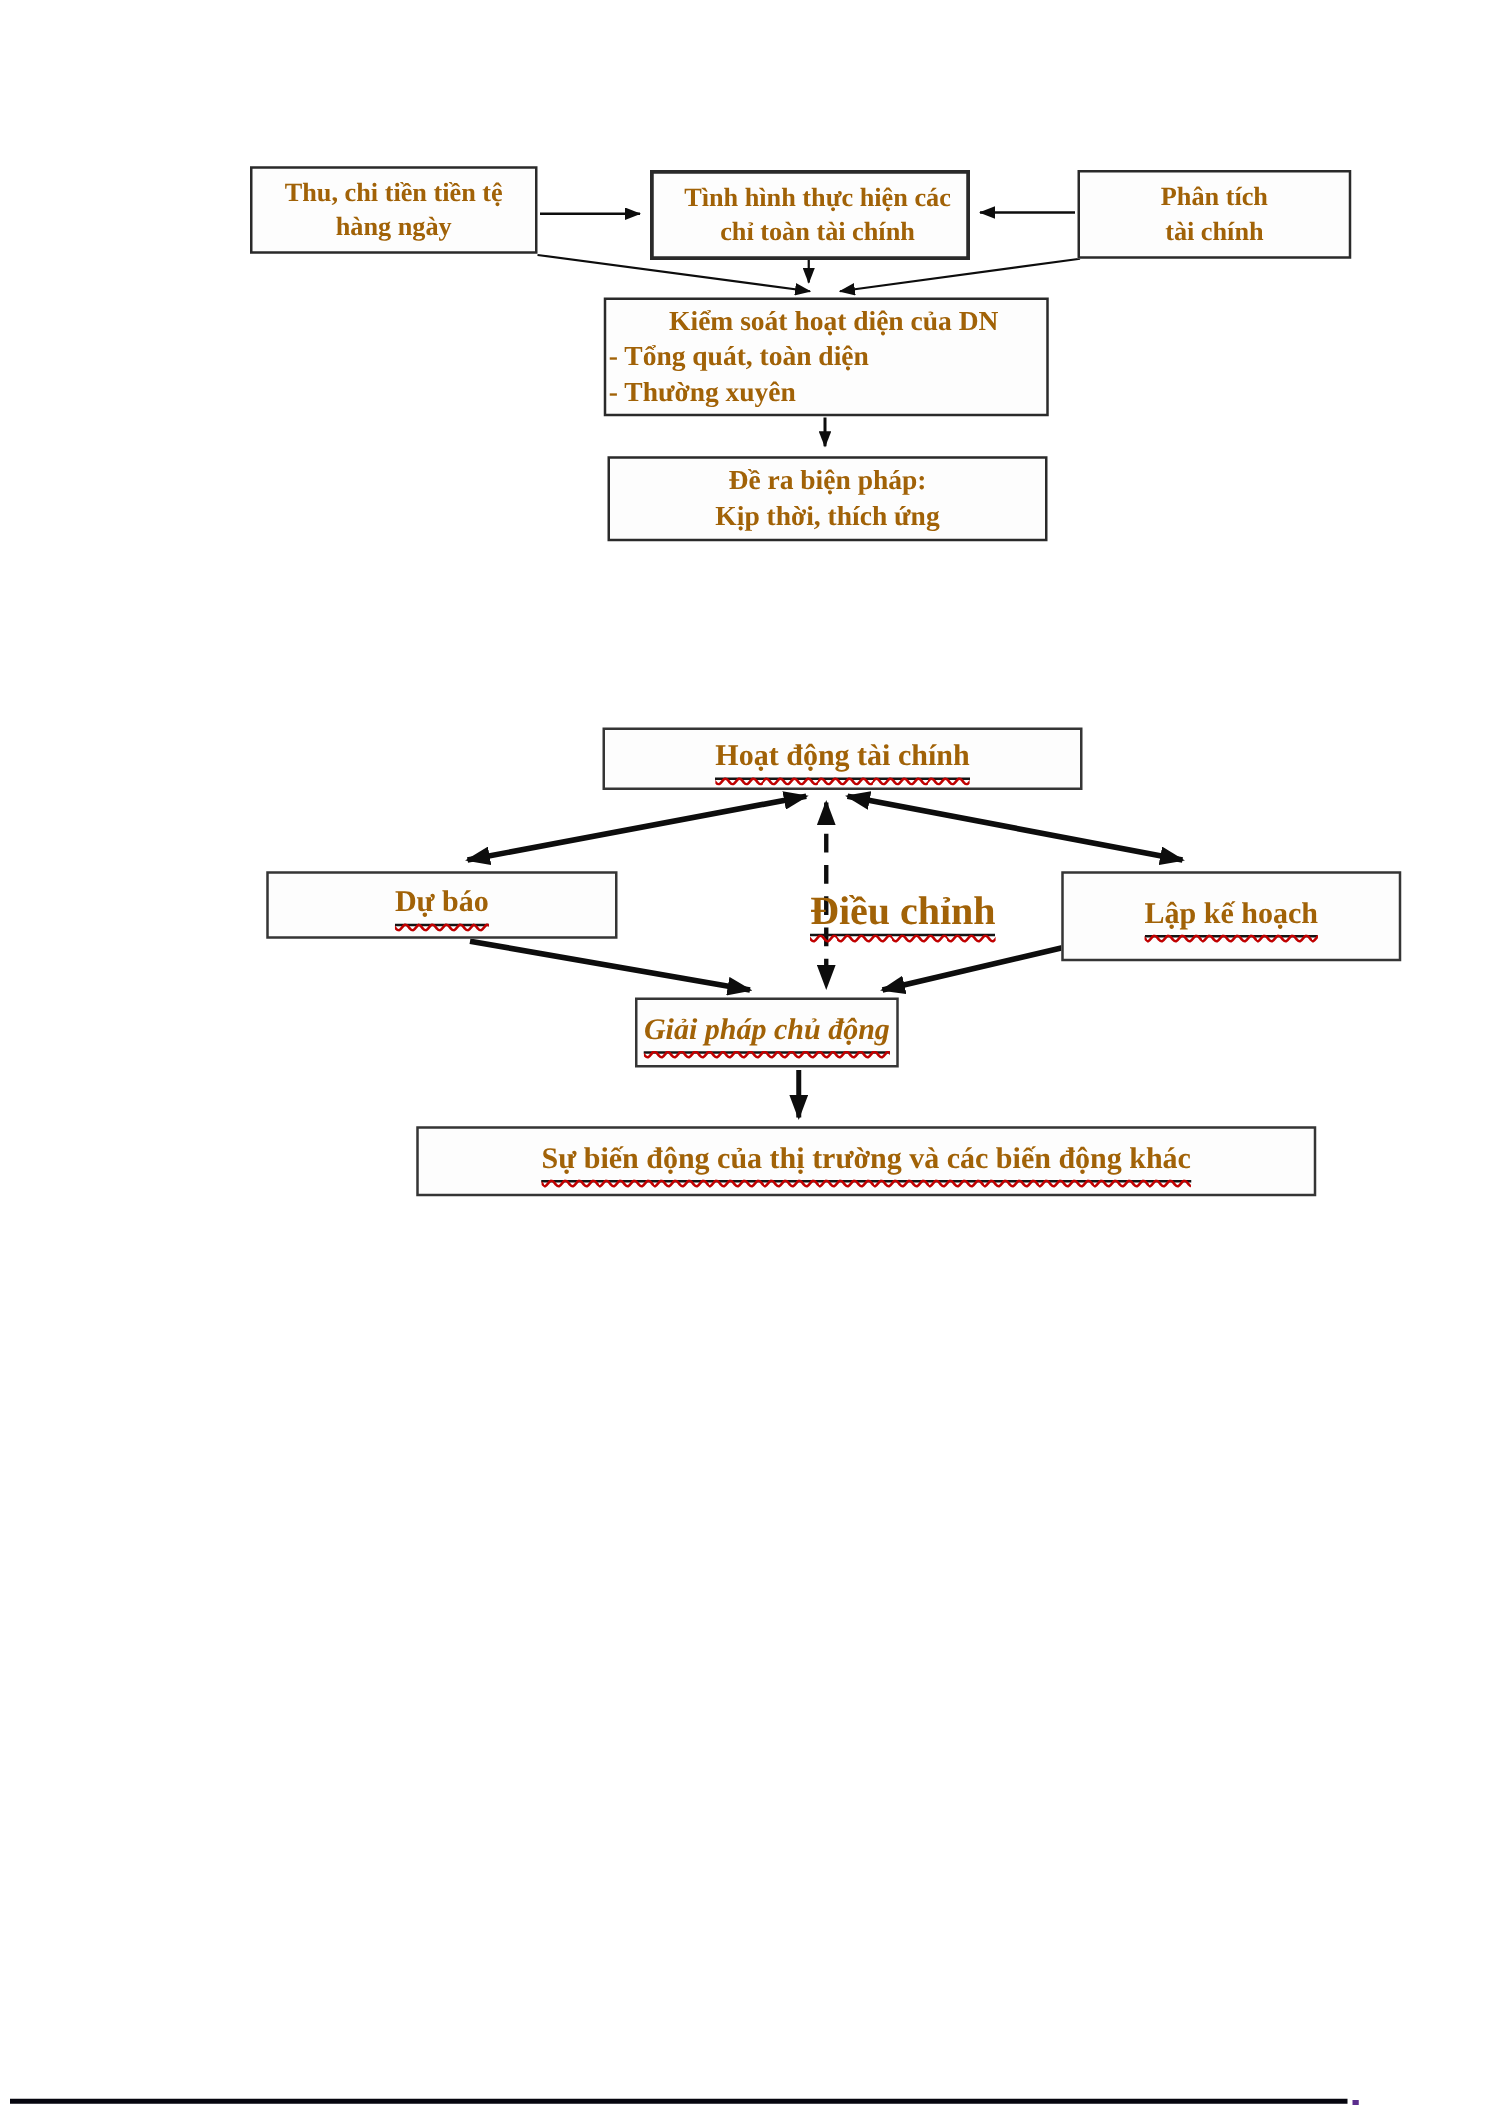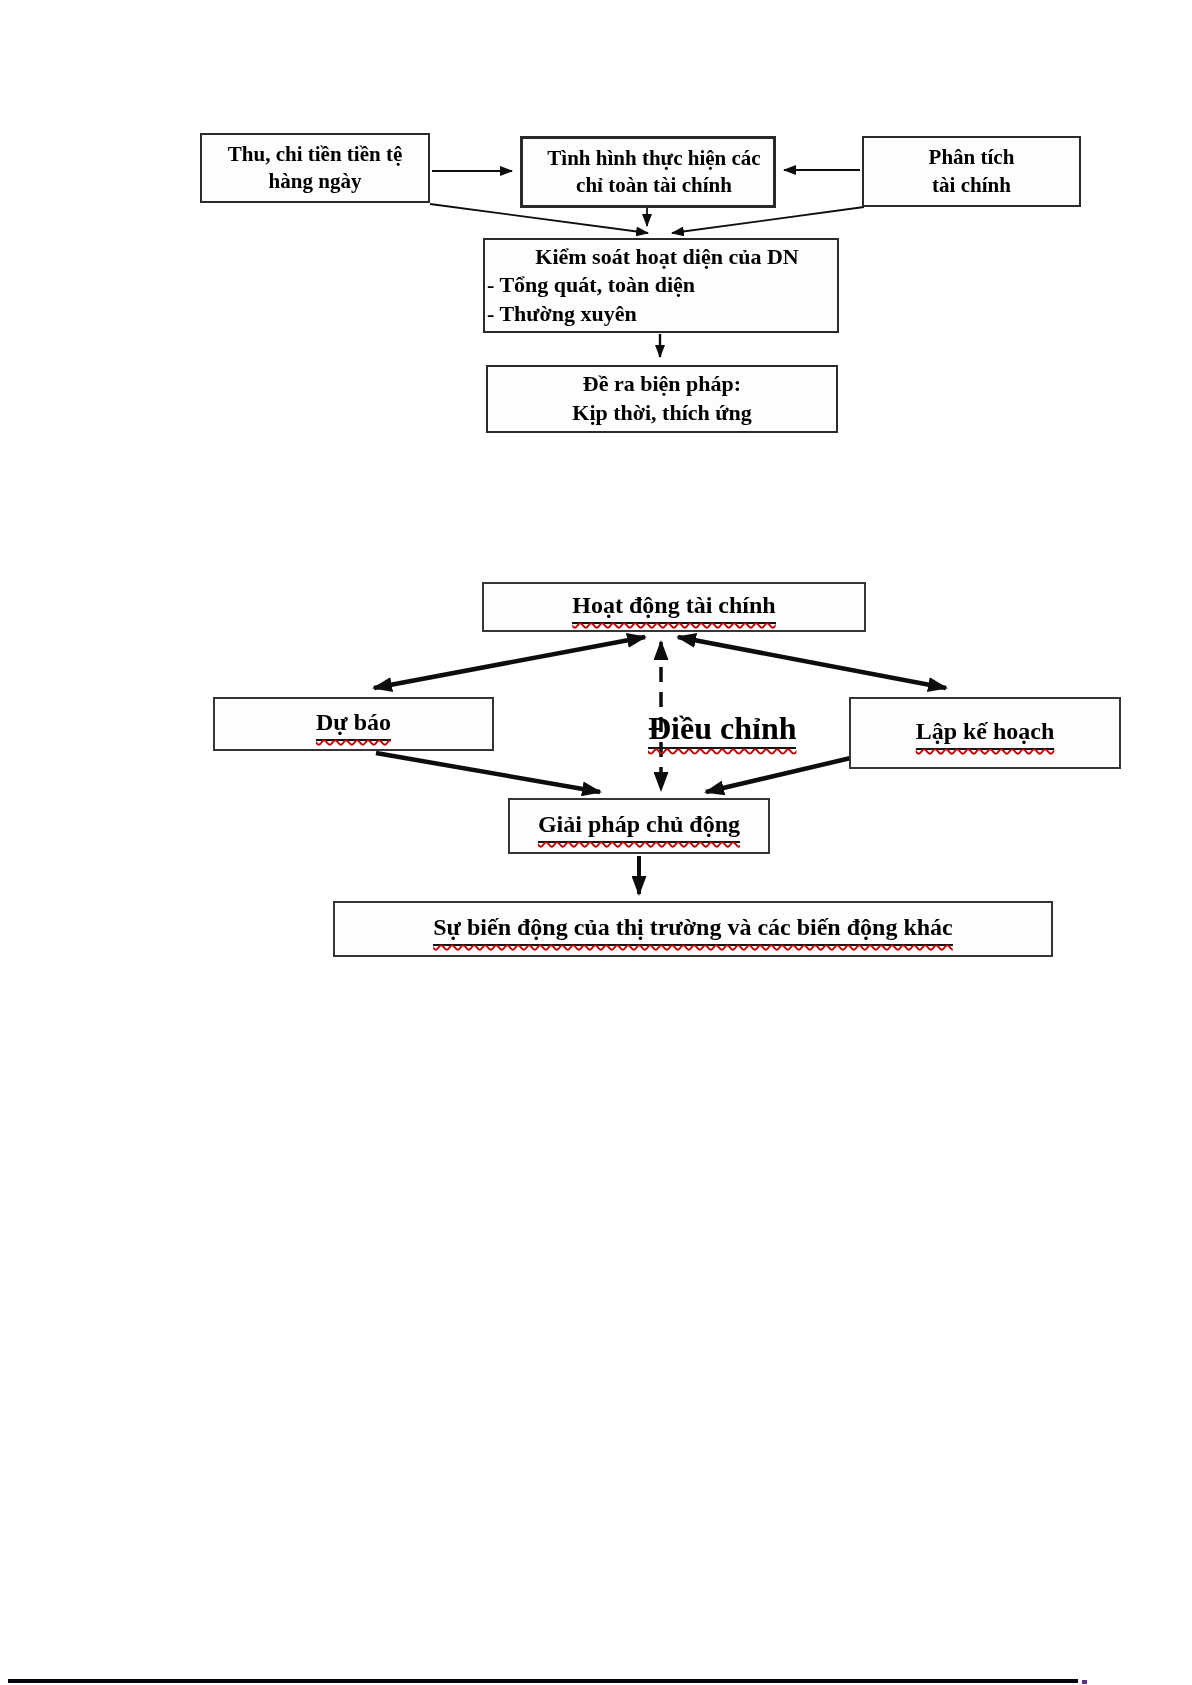--- a/index.html
+++ b/index.html
@@ -1,21 +1,21 @@
 <!DOCTYPE html>
 <html><head>
 <meta charset="utf-8">
 <style>
   html,body{margin:0;padding:0;background:#ffffff;}
   .page{
     position:relative;
     width:1192px;height:1685px;
     background:#ffffff;
     font-family:"Liberation Serif", serif;
-    color:#000000;
+    color:#a16207;
     overflow:hidden;
   }
   svg.connectors{position:absolute;left:0;top:0;width:1192px;height:1685px;pointer-events:none;}
 
   .box{
     position:absolute;
     border:2px solid #2a2a2a;
     background:#fdfdfd;
     display:flex;flex-direction:column;justify-content:center;align-items:center;
     font-weight:bold;text-align:center;
@@ -30,21 +30,21 @@
   #box-control      {left:483px;top:238px;width:356px;height:95px;align-items:flex-start;padding:4px 8px 4px 2px;font-size:22px;}
   #box-control .ttl {align-self:center;padding-left:18px;}
   #box-control .itm {text-align:center;}
   #box-measures     {left:486px;top:365px;width:352px;height:68px;font-size:22px;}
 
   
   .d2{font-size:24px;border-width:2px;border-color:#353535;}
   #box-fin-activity {left:482px;top:582px;width:384px;height:50px;}
   #box-forecast     {left:213px;top:697px;width:281px;height:54px;}
   #box-planning     {left:849px;top:697px;width:272px;height:72px;}
-  #box-proactive    {left:508px;top:798px;width:262px;height:56px;}
+  #box-proactive    {left:508px;top:798px;width:211px;height:56px;font-style:italic;}
   #box-market       {left:333px;top:901px;width:720px;height:56px;}
   #label-adjust{
     position:absolute;left:648px;top:704px;width:180px;height:50px;
     display:flex;align-items:center;justify-content:flex-start;
     font-weight:bold;font-size:32px;
   }
   
   .u{
     border-bottom:2.5px solid #141414;
     text-decoration-line:underline;

